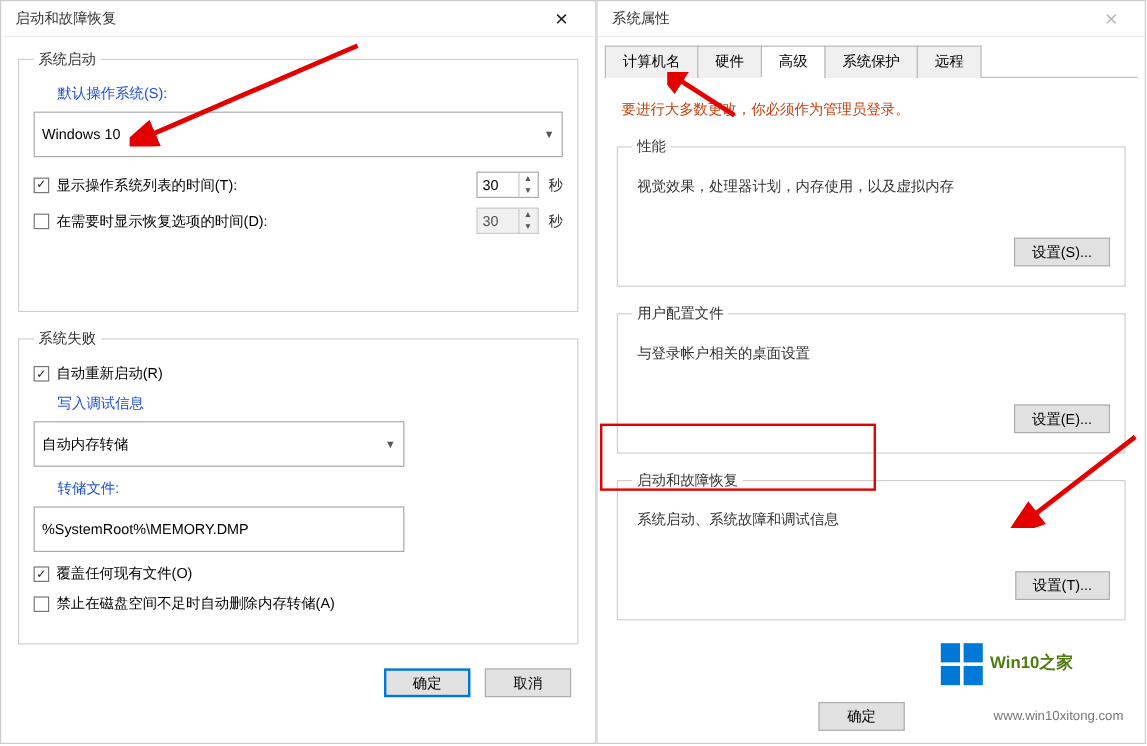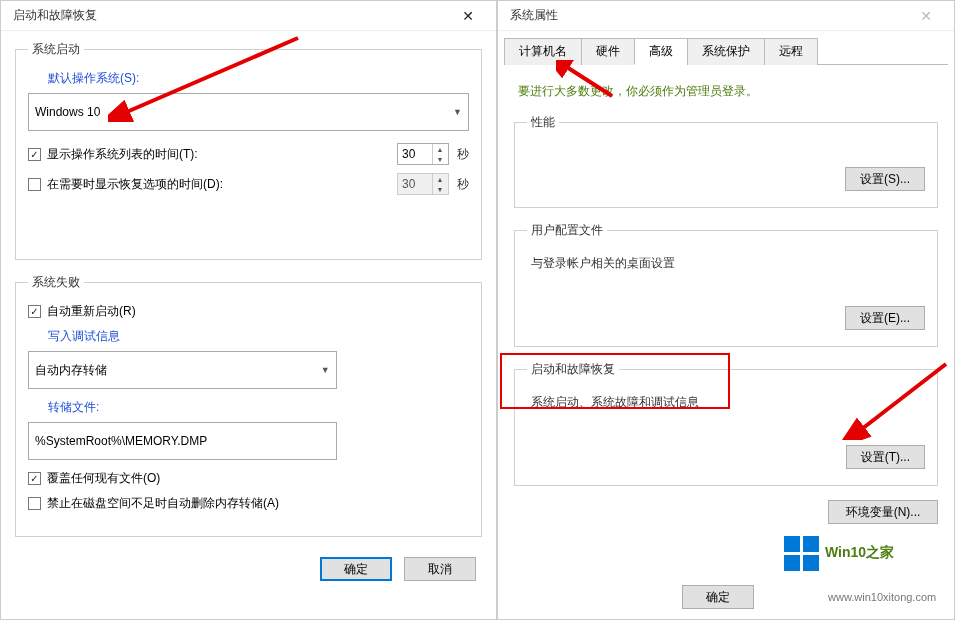--- a/index.html
+++ b/index.html
@@ -85,21 +85,21 @@
     .right-align { display:flex; justify-content:flex-end; }
     .tabs {
       display:flex; border-bottom:1px solid #bbb; margin: 6px 6px 0 6px;
     }
     .tab {
       padding: 4px 14px; font-size:12px; border:1px solid #bbb; border-bottom:none;
       margin-right:-1px; background:#f0f0f0; cursor:pointer; position:relative; top:1px;
     }
     .tab.active { background:#fff; border-bottom:1px solid #fff; }
     .right-content { padding: 12px 16px; }
-    .desc { margin: 6px 0 14px 4px; color:#4d7c0f; }
+    .desc { margin: 6px 0 14px 4px; color:#c2410c; }
     .section-desc { margin: 4px 0 10px 4px; color:#333; }
     .red-box { border: 2px solid #e40000; position:absolute; pointer-events:none; }
     .arrow { position:absolute; pointer-events:none; }
     .logo {
       position: absolute; right: 12px; bottom: 8px;
       width: 160px; height: 90px;
       display: flex; flex-direction: column; align-items: flex-start; justify-content: center;
       background: #fff;
     }
     .logo .top { display:flex; align-items:center; gap:6px; }
@@ -196,20 +196,21 @@
     <div class="tab">硬件</div>
     <div class="tab active">高级</div>
     <div class="tab">系统保护</div>
     <div class="tab">远程</div>
   </div>
   <div class="right-content">
     <div class="desc">要进行大多数更改，你必须作为管理员登录。</div>
 
     <fieldset>
       <legend>性能</legend>
+      <div class="section-desc">视觉效果，处理器计划，内存使用，以及虚拟内存</div>
       <div style="height:24px"></div>
       <div class="right-align">
         <div class="btn">设置(S)...</div>
       </div>
     </fieldset>
 
     <fieldset>
       <legend>用户配置文件</legend>
       <div class="section-desc">与登录帐户相关的桌面设置</div>
       <div style="height:24px"></div>

